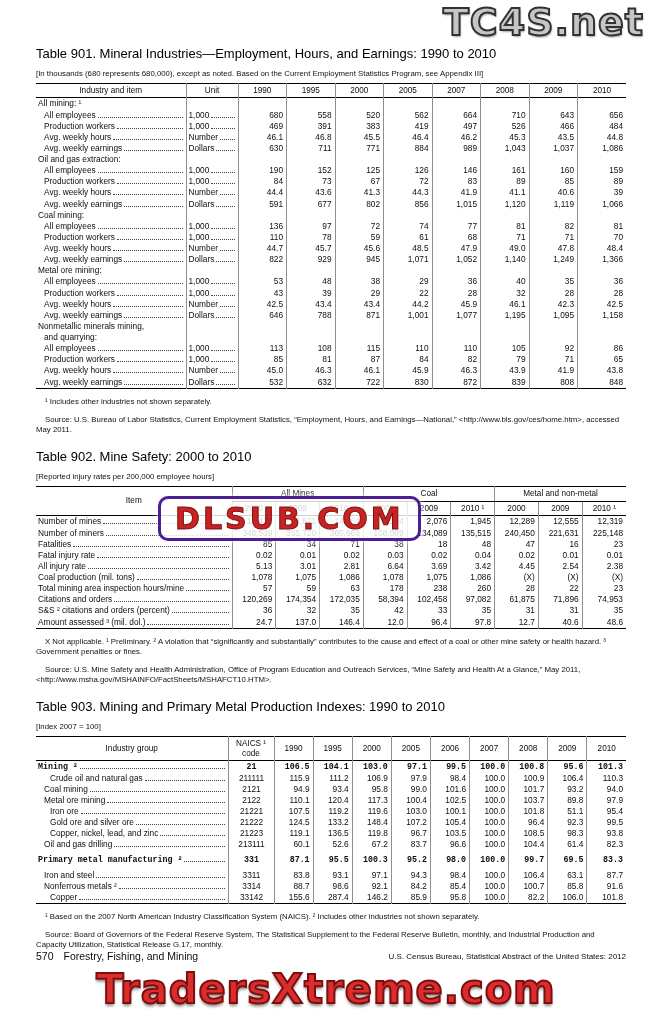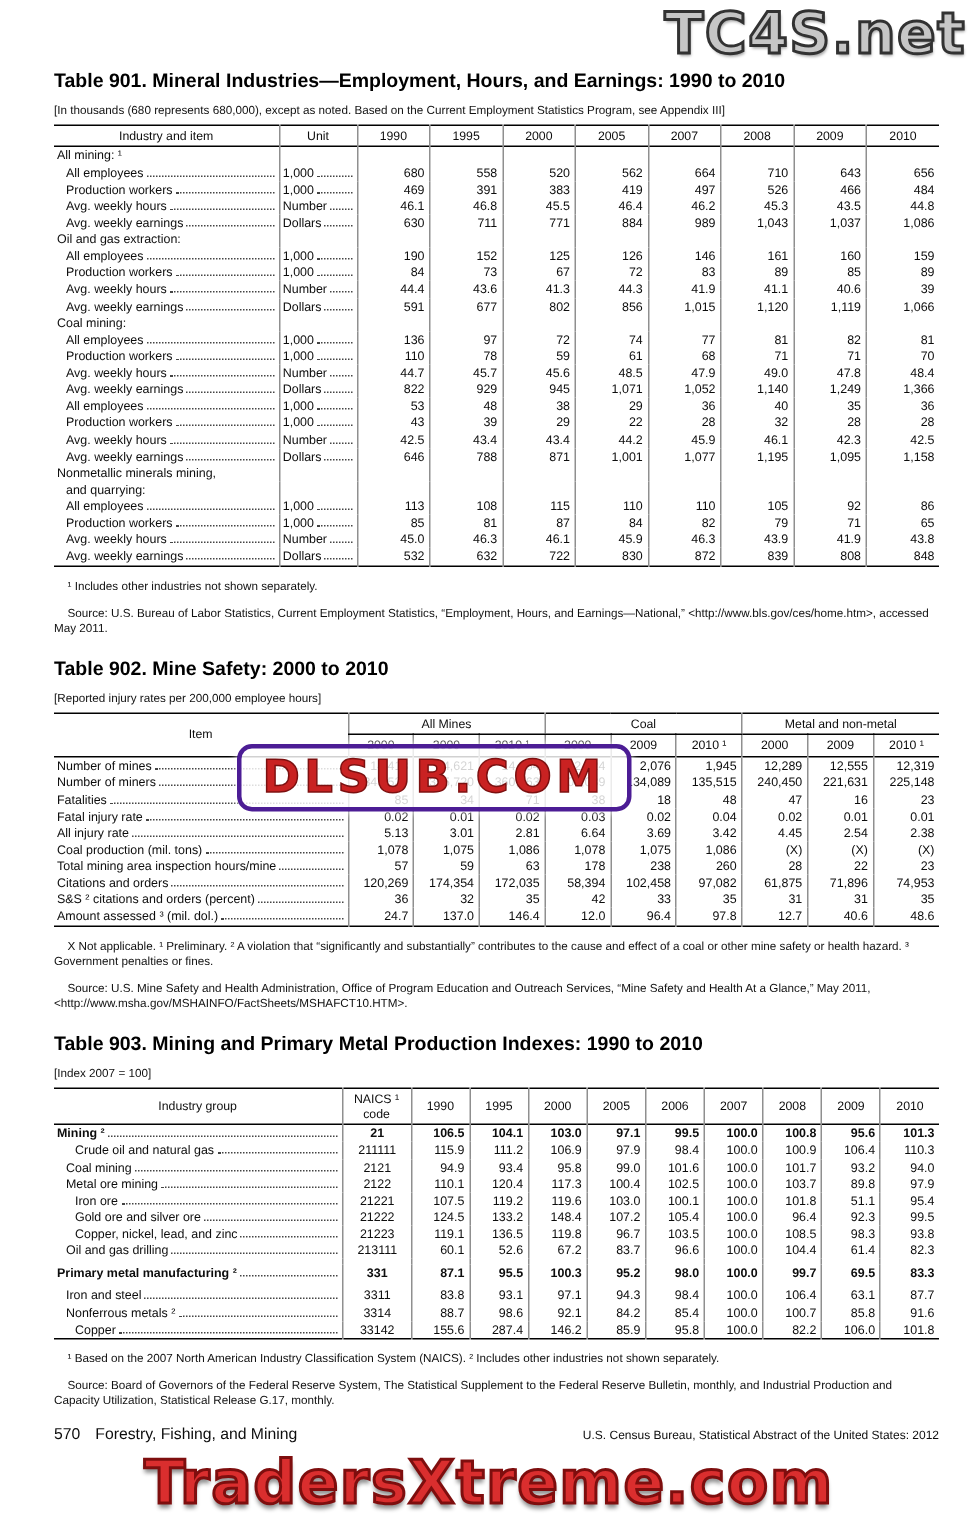--- a/index.html
+++ b/index.html
@@ -6,21 +6,21 @@
   html,body { background:#fff; }
   body {
     width: 652px; height: 1024px;
     position: relative; overflow: hidden;
     font-family: "Liberation Sans", sans-serif;
     color: #0d0d0d;
   }
   .content { padding: 46px 26px 0 36px; }
 
   .tbl-title {
-    font-size: 13px; font-weight: bold; line-height: 1.28;
+    font-size: 13px; font-weight: normal; line-height: 1.28;
     max-width: 505px; margin-bottom: 6px; color:#000;
   }
   .tbl-note { font-size: 7.8px; margin-bottom: 5px; color:#111; }
 
   table.dt {
     border-collapse: collapse; table-layout: fixed; width: 590px;
     border-top: 1.5px solid #000; border-bottom: 1.5px solid #000;
   }
   table.dt thead { border-bottom: 1px solid #000; }
   .dt th {
@@ -30,21 +30,21 @@
   .dt td { font-size: 8.3px; padding: 1px 2px; vertical-align: bottom; height: 10.5px; line-height: 1.1; }
   .dt th, .dt td { border-left: 1px solid #8f8f8f; }
   .dt th.hl, .dt td.lc { border-left: none; }
   .dt th.grp { border-bottom: 1px solid #000; }
   .flex { display: flex; align-items: baseline; white-space: nowrap; }
   .leader { flex: 1; min-width: 4px; border-bottom: 1px dotted #444; margin: 0 1px 1.5px 2px; height: 1px; }
   .vc { text-align: right; padding-right: 3px !important; }
   .cc { text-align: center; padding-left: 3px !important; }
   .i1 .flex { padding-left: 6px; }
   .i2 .flex { padding-left: 12px; }
-  tr.b td { font-weight: bold; }
+  tr.b td { font-weight: bold; font-family: Liberation Mono, monospace; }
   tr.sp td { height: 4px; padding: 0; }
   .fn { font-size: 7.8px; line-height: 1.3; text-indent: 9px; max-width: 590px; margin-top: 8px; color:#111; }
   .sect { margin-top: 14px; }
 
   .wm-top {
     position: absolute; top: 0; right: 8px; z-index: 5;
     font-family: "DejaVu Sans", sans-serif; font-weight: bold;
     font-size: 38px; letter-spacing: 1px;
     color: #c6c6c6; -webkit-text-stroke: 2px #323232;
     text-shadow: 1px 2px 2px rgba(0,0,0,0.35);
@@ -411,20 +411,36 @@
             <td class="vc">822</td>
             <td class="vc">929</td>
             <td class="vc">945</td>
             <td class="vc">1,071</td>
             <td class="vc">1,052</td>
             <td class="vc">1,140</td>
             <td class="vc">1,249</td>
             <td class="vc">1,366</td>
           </tr>
           <tr>
+            <td class="lc">
+              <div class="flex">
+                <span>Metal ore mining:</span>
+              </div>
+            </td>
+            <td></td>
+            <td class="vc"></td>
+            <td class="vc"></td>
+            <td class="vc"></td>
+            <td class="vc"></td>
+            <td class="vc"></td>
+            <td class="vc"></td>
+            <td class="vc"></td>
+            <td class="vc"></td>
+          </tr>
+          <tr>
             <td class="lc i1">
               <div class="flex">
                 <span>All employees</span>
                 <span class="leader"></span>
               </div>
             </td>
             <td>
               <div class="flex">
                 <span>1,000</span>
                 <span class="leader"></span>

